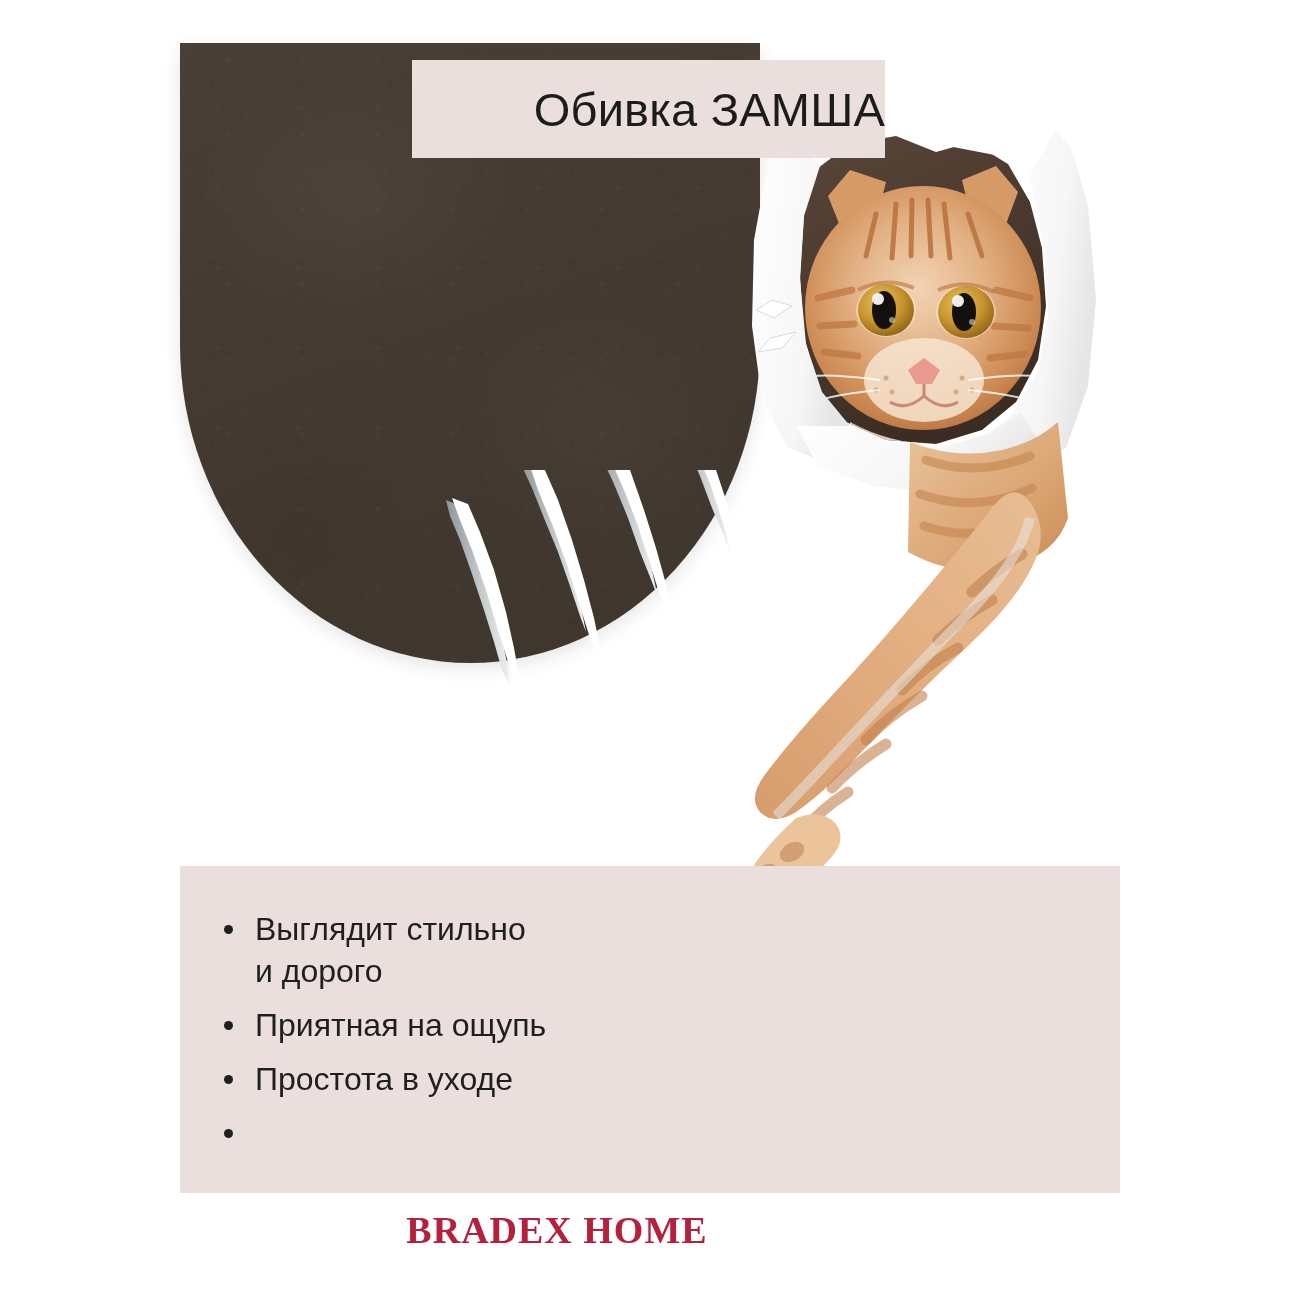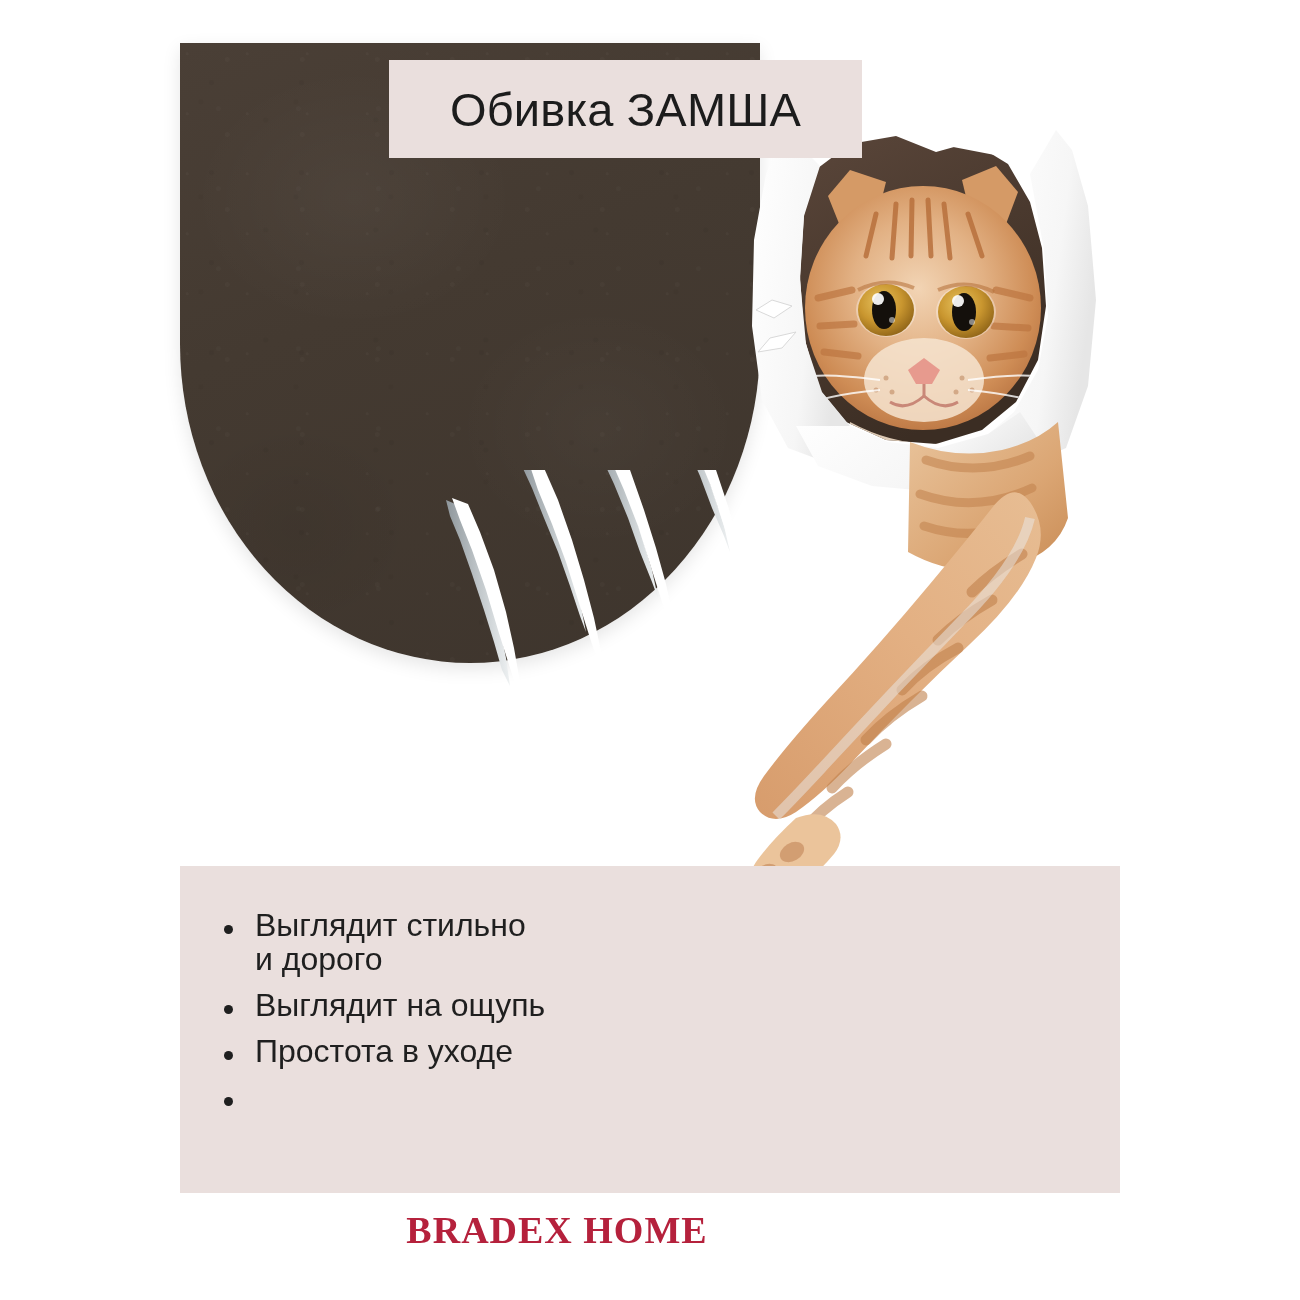--- a/index.html
+++ b/index.html
@@ -55,28 +55,28 @@
     left: 440px;
     top: 470px;
     width: 330px;
     height: 270px;
     pointer-events: none;
   }
 
   
   .title-banner {
     position: absolute;
-    left: 389px;
+    left: 412px;
     top: 60px;
     width: 473px;
     height: 98px;
     background: #EADFDD;
     display: flex;
     align-items: center;
-    justify-content: center;
+    justify-content: flex-end;
     z-index: 6;
   }
   .title-text {
     font-size: 47px;
     font-weight: 400;
     color: #1c1c1c;
     letter-spacing: 0.2px;
     white-space: nowrap;
   }
 
@@ -125,21 +125,21 @@
     flex: 0 0 auto;
     width: 9px;
     height: 9px;
     border-radius: 50%;
     background: #1f1f1f;
     margin-top: 17px;
     margin-right: 22px;
   }
   .bullet-text {
     font-size: 32px;
-    line-height: 34px;
+    line-height: 42px;
     color: #1f1f1f;
     font-weight: 400;
     white-space: pre-line;
   }
 
   
   .brand-logo {
     position: absolute;
     left: 0;
     top: 1208px;
@@ -352,21 +352,21 @@
   <div class="benefits-panel">
     <div class="benefits-cols">
       <div class="bcol bcol-left">
         <div class="bullet-item">
           <span class="bullet-dot"></span>
           <span class="bullet-text">Выглядит стильно
 и дорого</span>
         </div>
         <div class="bullet-item">
           <span class="bullet-dot"></span>
-          <span class="bullet-text">Выглядит на ощупь</span>
+          <span class="bullet-text">Приятная на ощупь</span>
         </div>
         <div class="bullet-item">
           <span class="bullet-dot"></span>
           <span class="bullet-text">Простота в уходе</span>
         </div>
         <div class="bullet-item">
           <span class="bullet-dot"></span>
         </div>
       </div>
     </div>

